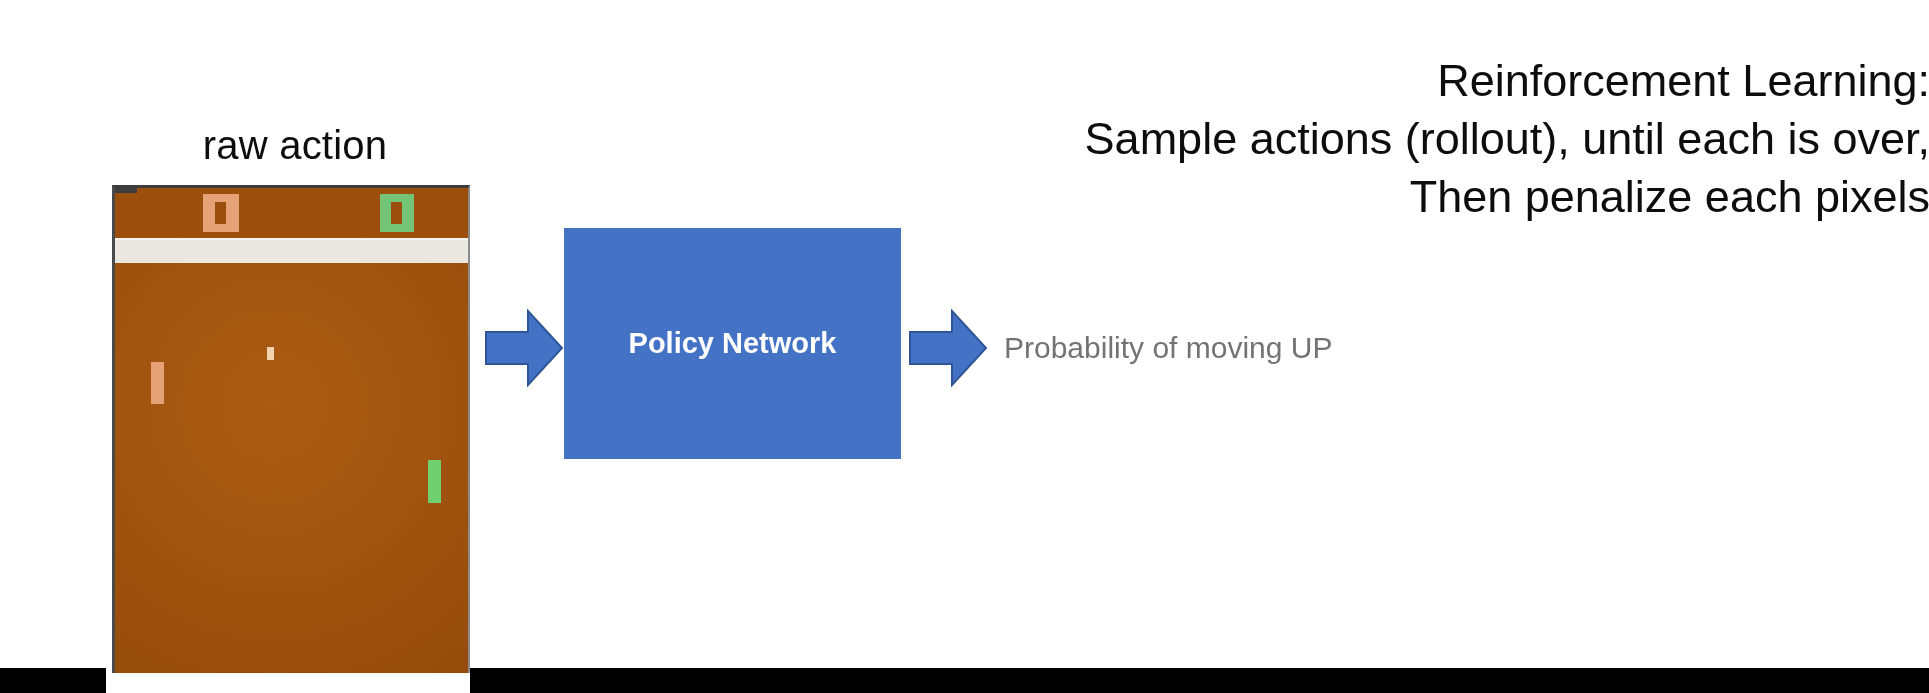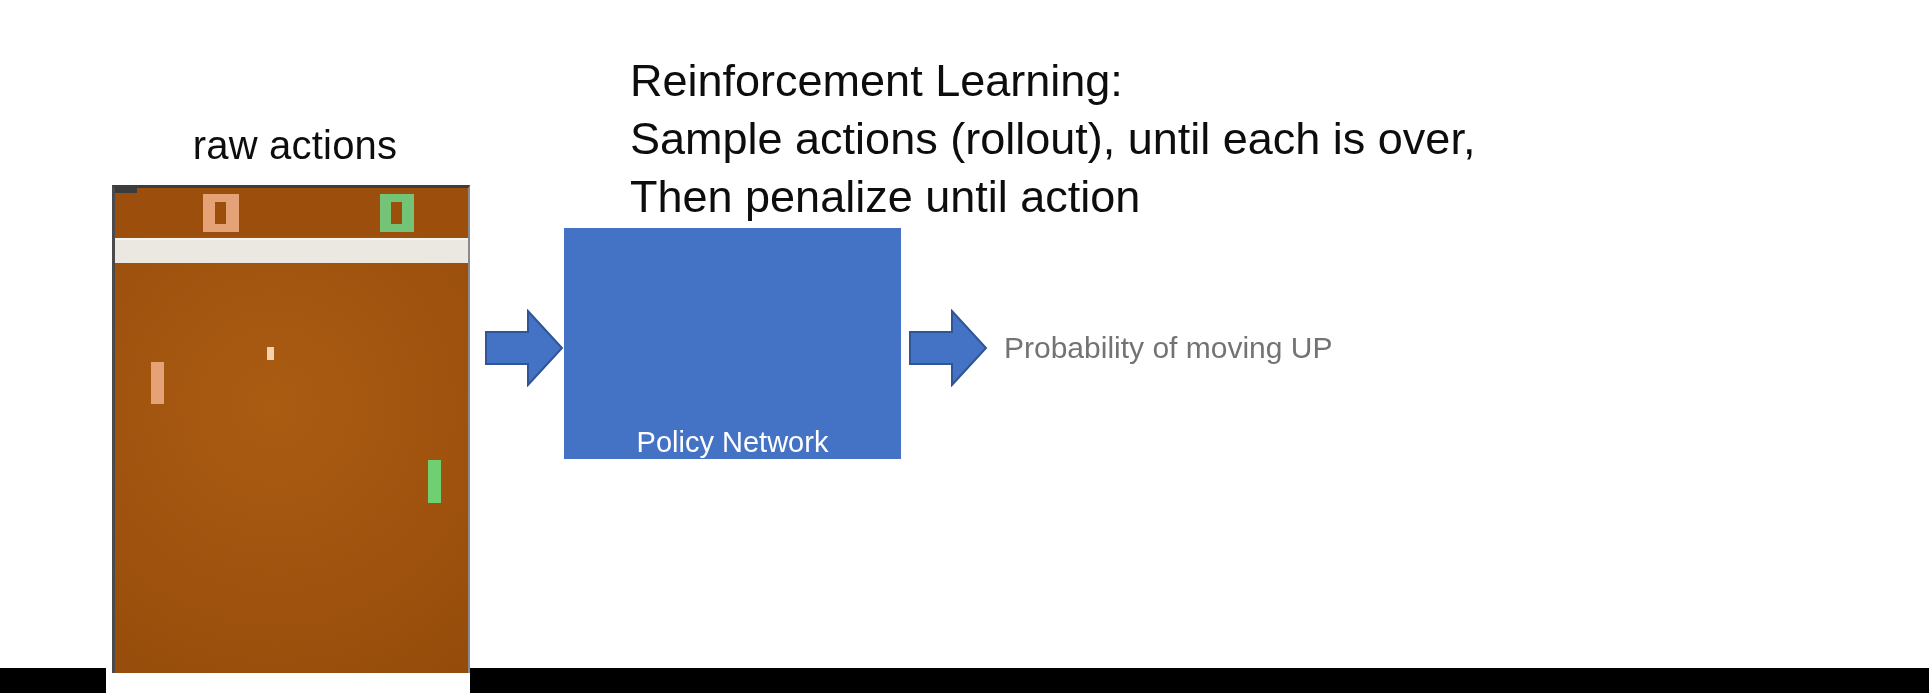--- a/index.html
+++ b/index.html
@@ -147,22 +147,23 @@
 
   
   .policy-box {
     position: absolute;
     left: 564px;
     top: 228px;
     width: 337px;
     height: 231px;
     background: #4472c4;
     display: flex;
-    align-items: flex-end;
+    align-items: center;
     justify-content: center;
+    font-weight: bold;
   }
   .policy-box-label {
     font-family: "Liberation Sans", sans-serif;
     font-size: 29px;
     color: #ffffff;
     white-space: nowrap;
   }
 
   
   .output-label {
@@ -174,21 +175,21 @@
     color: #737373;
     white-space: nowrap;
   }
 
   
   .heading {
     position: absolute;
     left: 630px;
     top: 52px;
     width: 1300px;
-    text-align: left;
+    text-align: right;
     font-family: "Liberation Sans", sans-serif;
     font-size: 45px;
     line-height: 58px;
     color: #0d0d0d;
     white-space: nowrap;
   }
   .heading div { white-space: nowrap; }
 
   
   .bar-left {
@@ -204,21 +205,21 @@
     left: 470px;
     bottom: 0;
     right: 0;
     height: 25px;
     background: #000000;
   }
 </style>
 </head>
 <body>
 
-<div class="raw-pixels-label">raw actions</div>
+<div class="raw-pixels-label">raw action</div>
 
 <div class="game-frame">
   <div class="game-bg"></div>
   <div class="score-band"></div>
   <div class="corner-notch"></div>
   <div class="score-left"></div>
   <div class="score-right"></div>
   <div class="divider-bar"></div>
   <div class="paddle-left"></div>
   <div class="paddle-right"></div>
@@ -239,17 +240,17 @@
   <svg width="80" height="78" viewBox="0 0 80 78">
     <polygon points="2,23 44,23 44,2 78,39 44,76 44,55 2,55" fill="#4472c4" stroke="#2f5597" stroke-width="2"></polygon>
   </svg>
 </div>
 
 <div class="output-label">Probability of moving UP</div>
 
 <div class="heading">
   <div>Reinforcement Learning:</div>
   <div>Sample actions (rollout), until each is over,</div>
-  <div>Then penalize until action</div>
+  <div>Then penalize each pixels</div>
 </div>
 
 <div class="bar-left"></div>
 <div class="bar-right"></div>
 
 </body></html>

